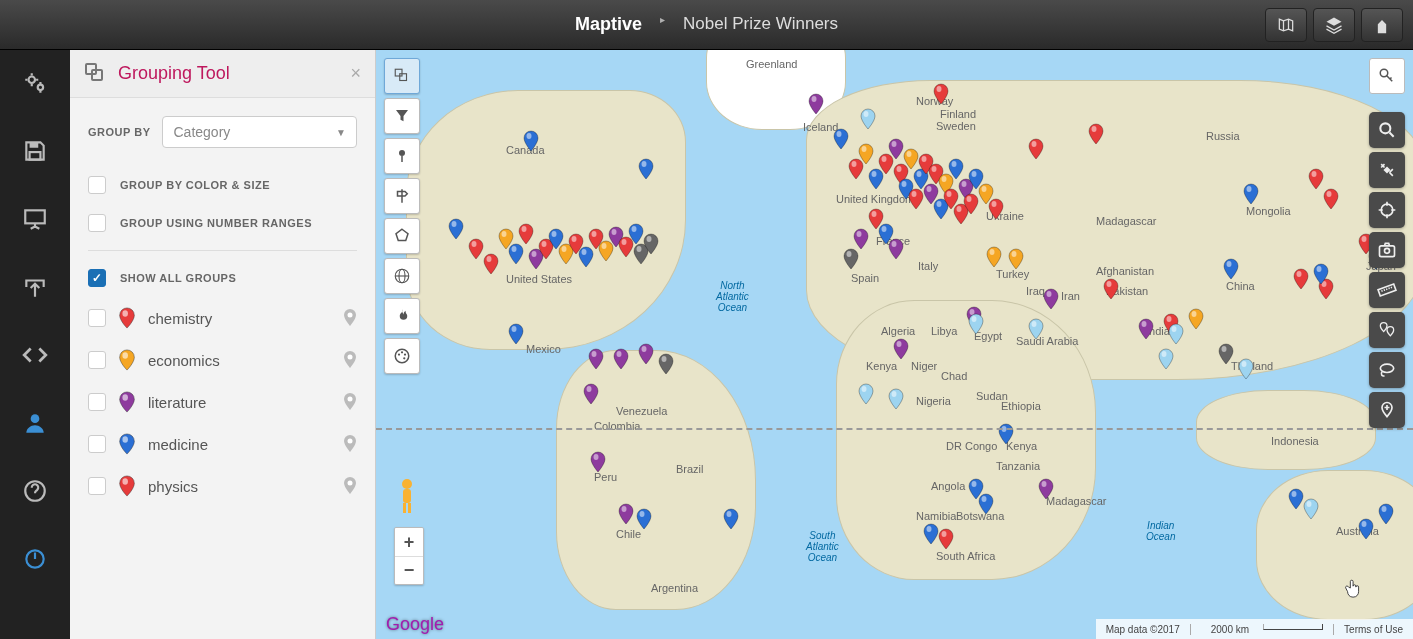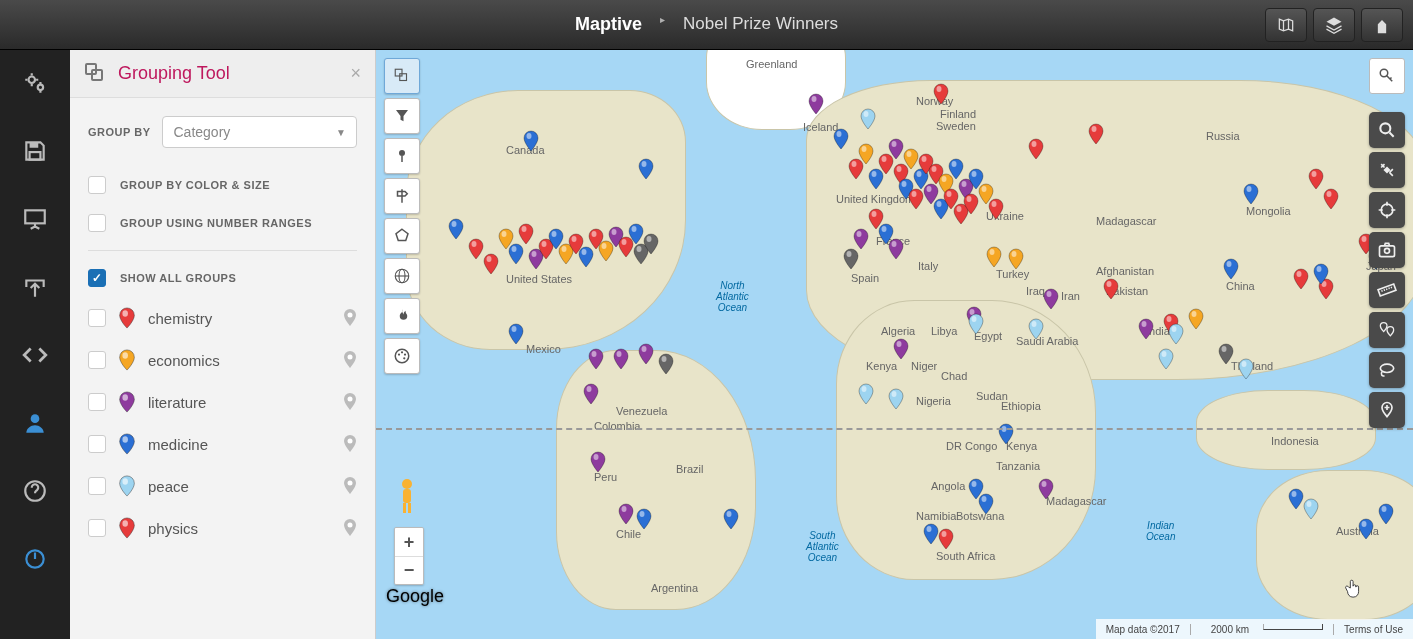--- a/index.html
+++ b/index.html
@@ -50,21 +50,21 @@
 .tool-btn svg{width:18px;height:18px;fill:#555}
 .right-tools{position:absolute;right:8px;top:62px;display:flex;flex-direction:column;gap:4px}
 .right-btn{width:36px;height:36px;background:#4a4a4a;border-radius:5px;display:flex;align-items:center;justify-content:center;cursor:pointer;box-shadow:0 1px 3px rgba(0,0,0,.3)}
 .right-btn svg{width:20px;height:20px;fill:#eee}
 .key-tool{position:absolute;right:8px;top:8px;width:36px;height:36px;background:#fff;border:1px solid #bbb;border-radius:3px;display:flex;align-items:center;justify-content:center;cursor:pointer}
 .key-tool svg{width:18px;height:18px;fill:#555}
 .pegman{position:absolute;left:18px;bottom:124px;width:26px;height:38px}
 .zoom{position:absolute;left:18px;bottom:54px;display:flex;flex-direction:column;border:1px solid #bbb;border-radius:2px;overflow:hidden;box-shadow:0 1px 2px rgba(0,0,0,.2)}
 .zoom-btn{width:28px;height:28px;background:#fff;display:flex;align-items:center;justify-content:center;font-size:18px;font-weight:bold;color:#555;cursor:pointer;border-top:1px solid #ddd}
 .zoom-btn:first-child{border-top:none}
-.google-logo{position:absolute;left:10px;bottom:32px;color:#000000;font-size:18px;font-weight:500;text-shadow:0 0 3px rgba(0,0,0,.5)}
+.google-logo{position:absolute;left:10px;bottom:4px;color:#a21caf;font-size:18px;font-weight:500;text-shadow:0 0 3px rgba(0,0,0,.5)}
 .map-footer{position:absolute;right:0;bottom:0;height:20px;background:rgba(255,255,255,.8);display:flex;align-items:center;font-size:10px;color:#444}
 .map-footer span{padding:0 10px;border-left:1px solid #aaa}
 .map-footer span:first-child{border-left:none}
 .scale{display:flex;align-items:flex-start;gap:4px}
 .scale-bar{width:60px;height:6px;border:1px solid #444;border-top:none}
 .pin{position:absolute;width:16px;height:22px;transform:translate(-50%,-100%)}
 </style>
 </head>
 <body>
 
@@ -216,32 +216,20 @@
               <circle cx="7" cy="6" r="2.5" fill="#fff"></circle>
             </svg>
           </div>
           <div class="group-row">
             <div class="check"></div>
             <svg class="pin-small" viewBox="0 0 18 24">
               <path d="M9 1a8 8 0 00-8 8c0 6 8 14 8 14s8-8 8-14a8 8 0 00-8-8z" fill="#2b6fd4" stroke="#333" stroke-width=".5"></path>
               <ellipse cx="7" cy="7" rx="3" ry="3.5" fill="#fff" opacity=".6"></ellipse>
             </svg>
             <span class="group-label">medicine</span>
-            <svg class="loc-icon" viewBox="0 0 14 18">
-              <path d="M7 0a6 6 0 00-6 6c0 4 6 11 6 11s6-7 6-11a6 6 0 00-6-6z"></path>
-              <circle cx="7" cy="6" r="2.5" fill="#fff"></circle>
-            </svg>
-          </div>
-          <div class="group-row">
-            <div class="check"></div>
-            <svg class="pin-small" viewBox="0 0 18 24">
-              <path d="M9 1a8 8 0 00-8 8c0 6 8 14 8 14s8-8 8-14a8 8 0 00-8-8z" fill="#9dd4f0" stroke="#333" stroke-width=".5"></path>
-              <ellipse cx="7" cy="7" rx="3" ry="3.5" fill="#fff" opacity=".6"></ellipse>
-            </svg>
-            <span class="group-label">peace</span>
             <svg class="loc-icon" viewBox="0 0 14 18">
               <path d="M7 0a6 6 0 00-6 6c0 4 6 11 6 11s6-7 6-11a6 6 0 00-6-6z"></path>
               <circle cx="7" cy="6" r="2.5" fill="#fff"></circle>
             </svg>
           </div>
           <div class="group-row">
             <div class="check"></div>
             <svg class="pin-small" viewBox="0 0 18 24">
               <path d="M9 1a8 8 0 00-8 8c0 6 8 14 8 14s8-8 8-14a8 8 0 00-8-8z" fill="#e63b3b" stroke="#333" stroke-width=".5"></path>
               <ellipse cx="7" cy="7" rx="3" ry="3.5" fill="#fff" opacity=".6"></ellipse>

